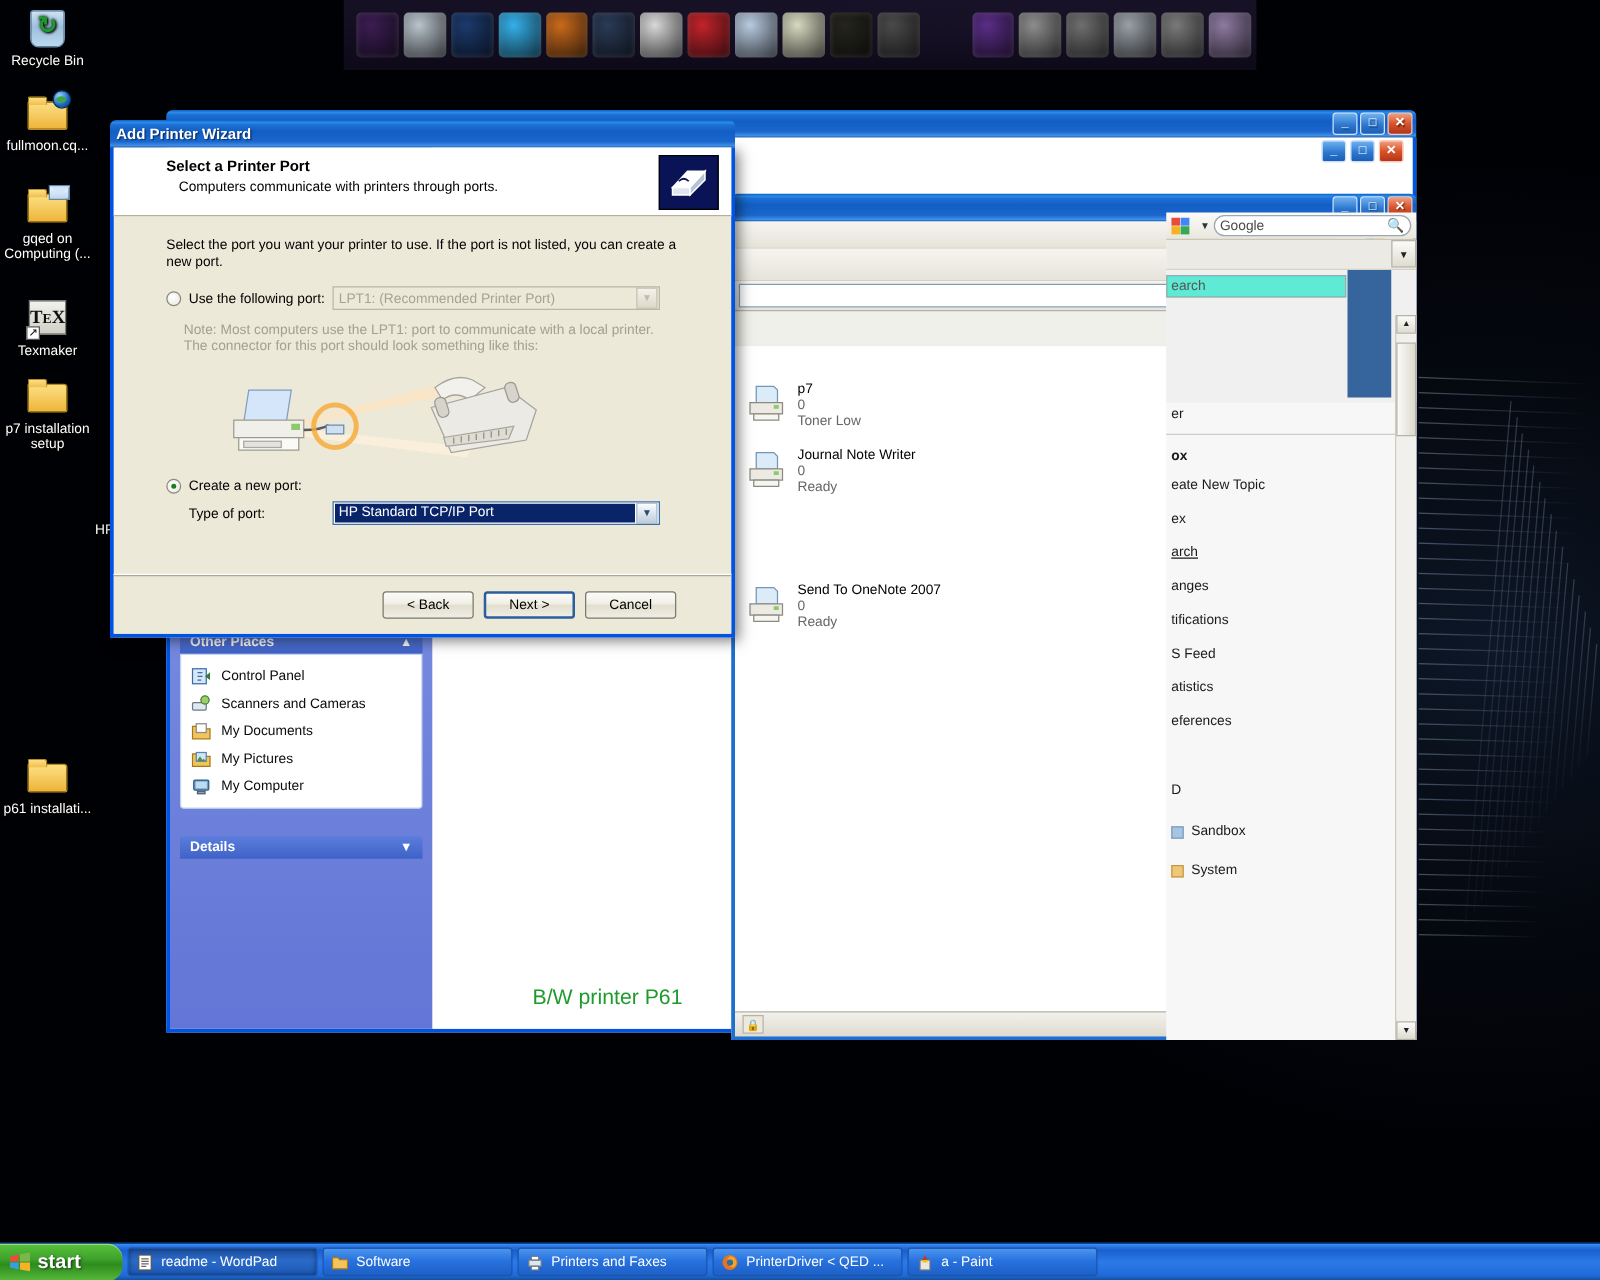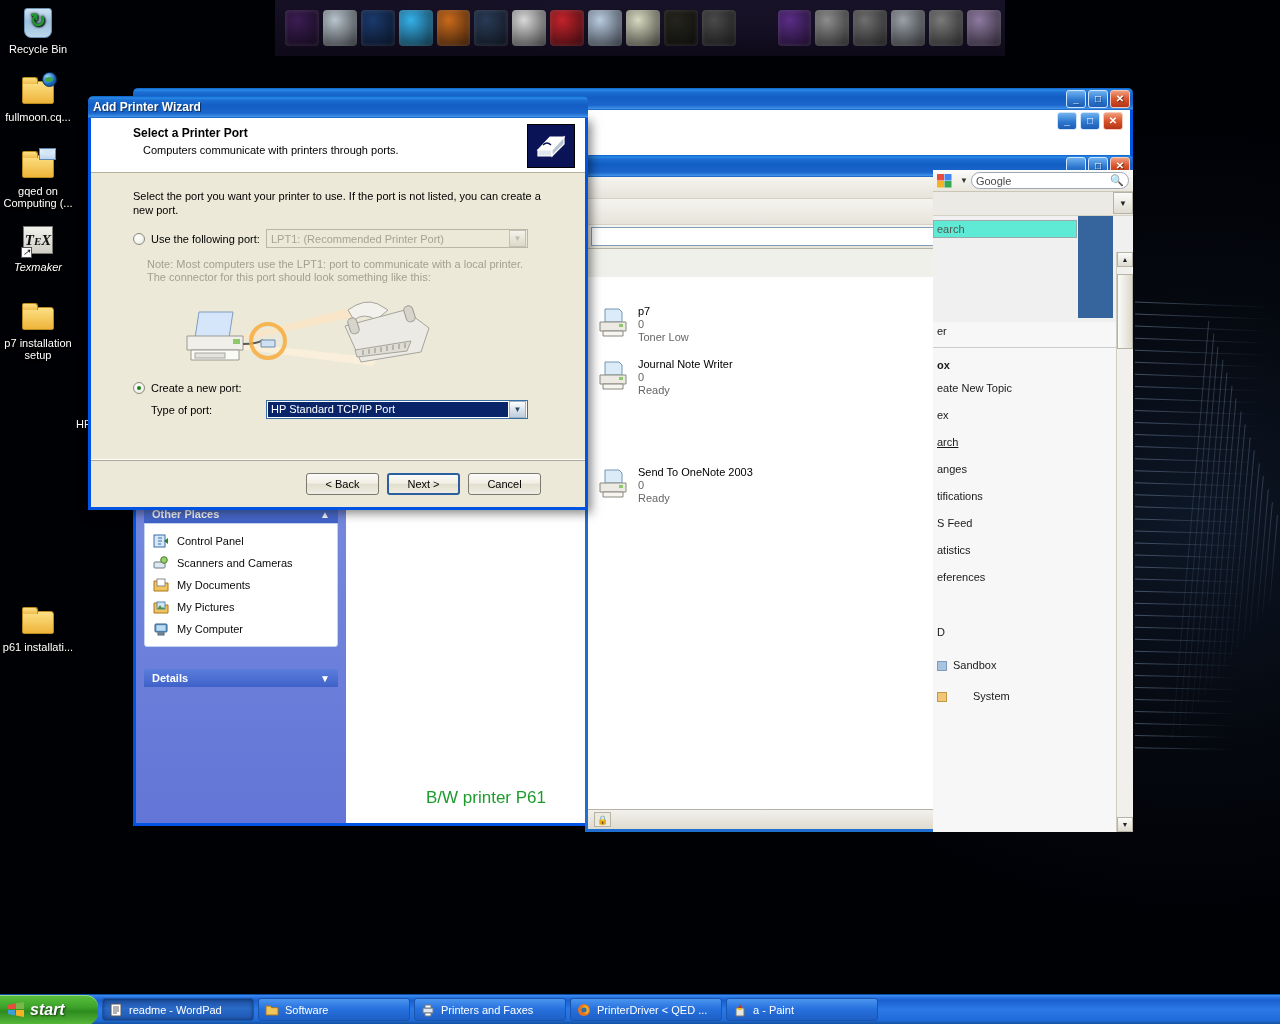--- a/index.html
+++ b/index.html
@@ -316,21 +316,21 @@
     position:absolute; left:0; bottom:0; width:1280px; height:30px;
     background: linear-gradient(180deg,#3f8df4 0%, #2573e0 9%, #1a5fd0 18%, #2b7ae8 50%, #1f6ad8 88%, #13519f 100%);
     display:flex; align-items:center;
     border-top:1px solid #0b4ea8;
   }
   #startbtn {
     width:98px; height:30px;
     background: linear-gradient(180deg,#59c13c 0%, #3ea32b 40%, #2e8b1f 55%, #57bb3a 100%);
     border-radius:0 12px 12px 0;
     display:flex; align-items:center; padding-left:7px;
-    color:#fff; font-weight:bold; font-style:italic; font-size:16px;
+    color:#fff; font-weight:bold; font-size:16px;
     text-shadow:1px 1px 2px rgba(0,0,0,.6);
     box-shadow: inset 0 1px 0 rgba(255,255,255,.4);
   }
   .tbtn {
     height:23px; min-width:152px; max-width:152px;
     margin-left:4px; padding:0 6px;
     background: linear-gradient(180deg,#4b95ef,#2872df 45%,#1d5fc6);
     border:1px solid #1a54ab; border-radius:3px;
     color:#fff; font-size:11px;
     display:flex; align-items:center; overflow:hidden; white-space:nowrap;
@@ -426,21 +426,21 @@
   </div>
 
   <div class="dicon" style="left:0px; top:148px;">
     <div class="glyph">
       <div class="folder-shape"></div>
         <div class="env-ic"></div>
     </div>
     <span class="lbl">gqed on Computing (...</span>
   </div>
 
-  <div class="dicon" style="left:0px; top:224px;font-style:italic;">
+  <div class="dicon" style="left:0px; top:238px;">
     <div class="glyph">
       <div class="texmaker">T<span style="font-size:11px;">E</span>X</div>
       <div class="shortcut-arrow">↗</div>
     </div>
     <span class="lbl">Texmaker</span>
   </div>
 
   <div class="dicon" style="left:0px; top:300px;">
     <div class="glyph">
         <div class="folder-shape"></div>
@@ -627,21 +627,21 @@
       <div class="printer-row" style="margin-top:63px;">
         <span class="printer-ic">
           <svg width="34" height="34" viewBox="0 0 34 34">
             <path d="M9 4h14l3 3v10H9z" fill="#dcebf8" stroke="#7496b5"></path>
             <path d="M4 17h26v9H4z" fill="#eceae2" stroke="#8a8a80"></path>
             <path d="M7 26h20v5H7z" fill="#f6f5ef" stroke="#8a8a80"></path>
             <rect x="23" y="19" width="4" height="3" fill="#8dc96a"></rect>
           </svg>
         </span>
         <span class="meta">
-          <span class="pname" style="display:block">Send To OneNote 2003</span>
+          <span class="pname" style="display:block">Send To OneNote 2007</span>
           <span class="pnum" style="display:block">0</span>
           <span class="pstat" style="display:block">Ready</span>
         </span>
       </div>
     </div>
 
     <div class="statusbar">
       <div class="lock">🔒</div>
     </div>
   </div>
@@ -681,21 +681,21 @@
     <div class="wlink" style="margin-top:8px;">anges</div>
     <div class="wlink" style="margin-top:8px;">tifications</div>
     <div class="wlink" style="margin-top:8px;">S Feed</div>
     <div class="wlink" style="margin-top:8px;">atistics</div>
     <div class="wlink" style="margin-top:8px;">eferences</div>
     <div class="wlink" style="margin-top:36px;">D</div>
     <div class="wlink" style="margin-top:14px;display:flex;align-items:center;">
       <span style="width:10px;height:10px;background:#a8c4e0;border:1px solid #7d9cbb;margin-right:6px;"></span>
       <span>Sandbox</span>
     </div>
-    <div class="wlink" style="margin-top:12px;display:flex;align-items:center;gap:20px;">
+    <div class="wlink" style="margin-top:12px;display:flex;align-items:center;">
       <span style="width:10px;height:10px;background:#f0c779;border:1px solid #c29a42;margin-right:6px;"></span>
       <span>System</span>
     </div>
 
     <div style="position:absolute;right:0;top:60px;bottom:0;width:17px;background:#f1f0ec;border-left:1px solid #cfccc0;">
       <div style="height:15px;background:linear-gradient(180deg,#fbfbfa,#dfdcd0);border:1px solid #b6b3a6;display:flex;align-items:center;justify-content:center;font-size:7px;">▲</div>
       <div style="margin-top:7px;height:75px;background:linear-gradient(90deg,#fbfbfa,#dcd9cc);border:1px solid #b6b3a6;"></div>
       <div style="position:absolute;bottom:0;left:0;right:0;height:15px;background:linear-gradient(180deg,#fbfbfa,#dfdcd0);border:1px solid #b6b3a6;display:flex;align-items:center;justify-content:center;font-size:7px;">▼</div>
     </div>
   </div>

